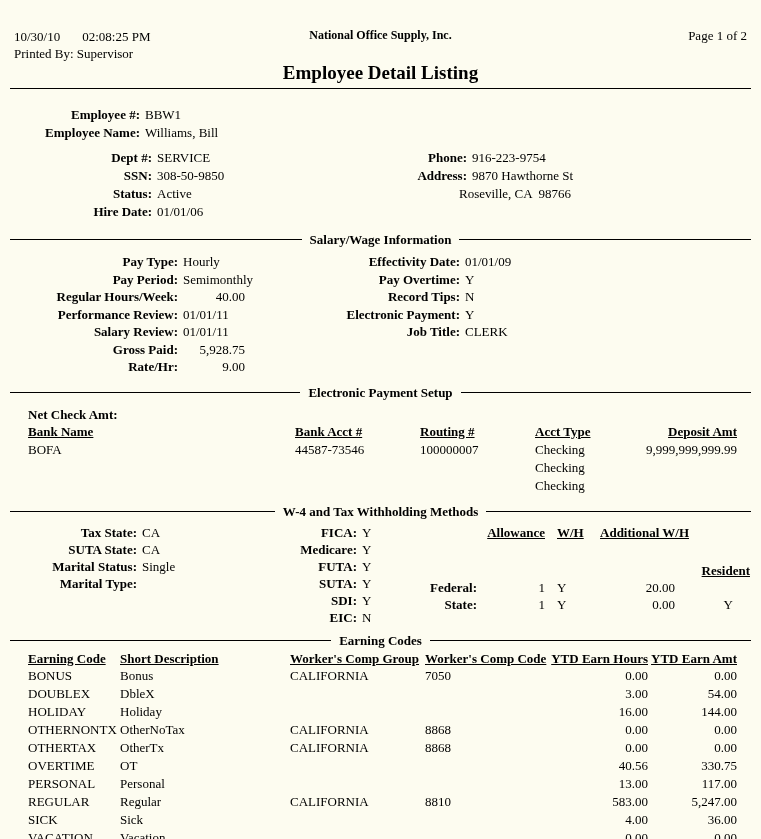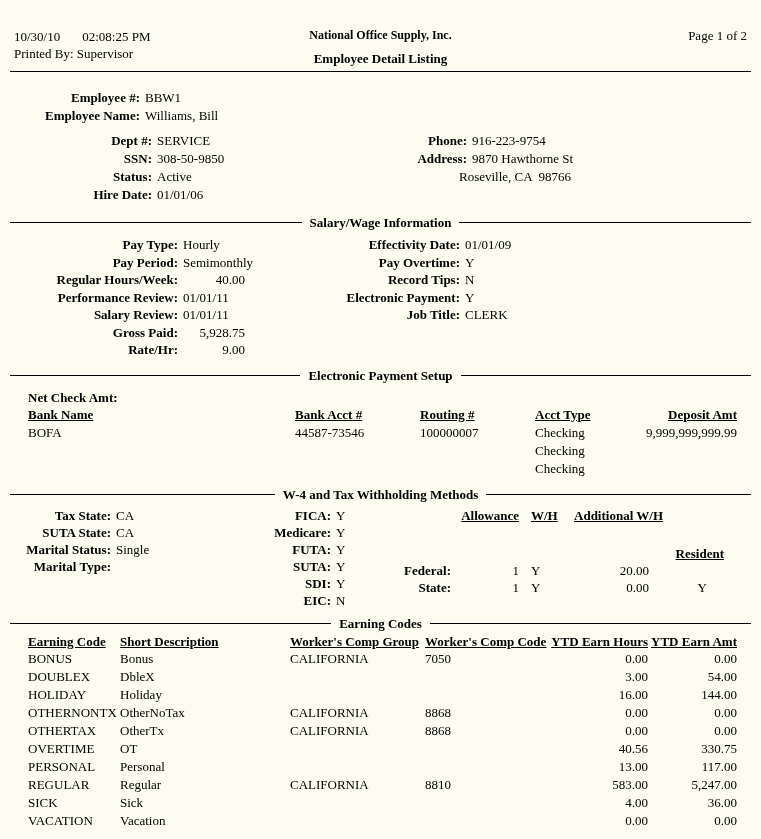--- a/index.html
+++ b/index.html
@@ -11,21 +11,21 @@
     overflow:hidden;
   }
   .page { width:761px; height:839px; overflow:hidden; }
 
   
   .header { display:grid; grid-template-columns:200px 1fr 200px; padding:28px 14px 2px; }
   .h-left { line-height:17px; }
   .h-time { margin-left:22px; }
   .h-center { text-align:center; }
   .company { font-size:12px; font-weight:bold; }
-  .title { font-size:13px; font-weight:bold; margin-top:8px; }
+  .title { font-size:19px; font-weight:bold; margin-top:19px; }
   .h-right { text-align:right; }
   .hr { border-top:1px solid #000; margin:2px 10px 0; }
 
   
   .lv { display:grid; column-gap:5px; }
   .lv .lbl { font-weight:bold; text-align:right; white-space:nowrap; }
   .lv .val { white-space:pre; }
 
   
   .emp { padding-left:28px; margin-top:17px; }
@@ -51,21 +51,21 @@
   .num { display:inline-block; width:62px; text-align:right; }
 
   
   .netcheck { padding-left:28px; margin-top:5px; line-height:17px; font-weight:bold; }
   .bank-table { padding:0 24px 0 28px; }
   .bank-head, .bank-row { display:grid; grid-template-columns:267px 125px 115px 100px 1fr; line-height:18px; }
   .bank-head span { font-weight:bold; text-decoration:underline; }
   .bank-head .amt, .bank-row .amt { text-align:right; }
 
   
-  .w4-cols { display:flex; padding-left:16px; margin-top:4px; line-height:17px; }
+  .w4-cols { display:flex; padding-left:42px; margin-top:4px; line-height:17px; }
   .w4-cols .colL { width:200px; }
   .w4-cols .colL .lv { grid-template-columns:95px 1fr; line-height:17px; }
   .w4-cols .colM { width:165px; }
   .w4-cols .colM .lv { grid-template-columns:115px 1fr; line-height:17px; }
   .w4t { line-height:17px; }
   .w4t .trow { display:grid; grid-template-columns:70px 68px 44px 100px 61px; }
   .w4t .hd { font-weight:bold; text-decoration:underline; white-space:nowrap; }
   .w4t .c-lbl { font-weight:bold; text-align:right; }
   .w4t .c-allow { text-align:right; }
   .w4t .c-wh { padding-left:12px; }

